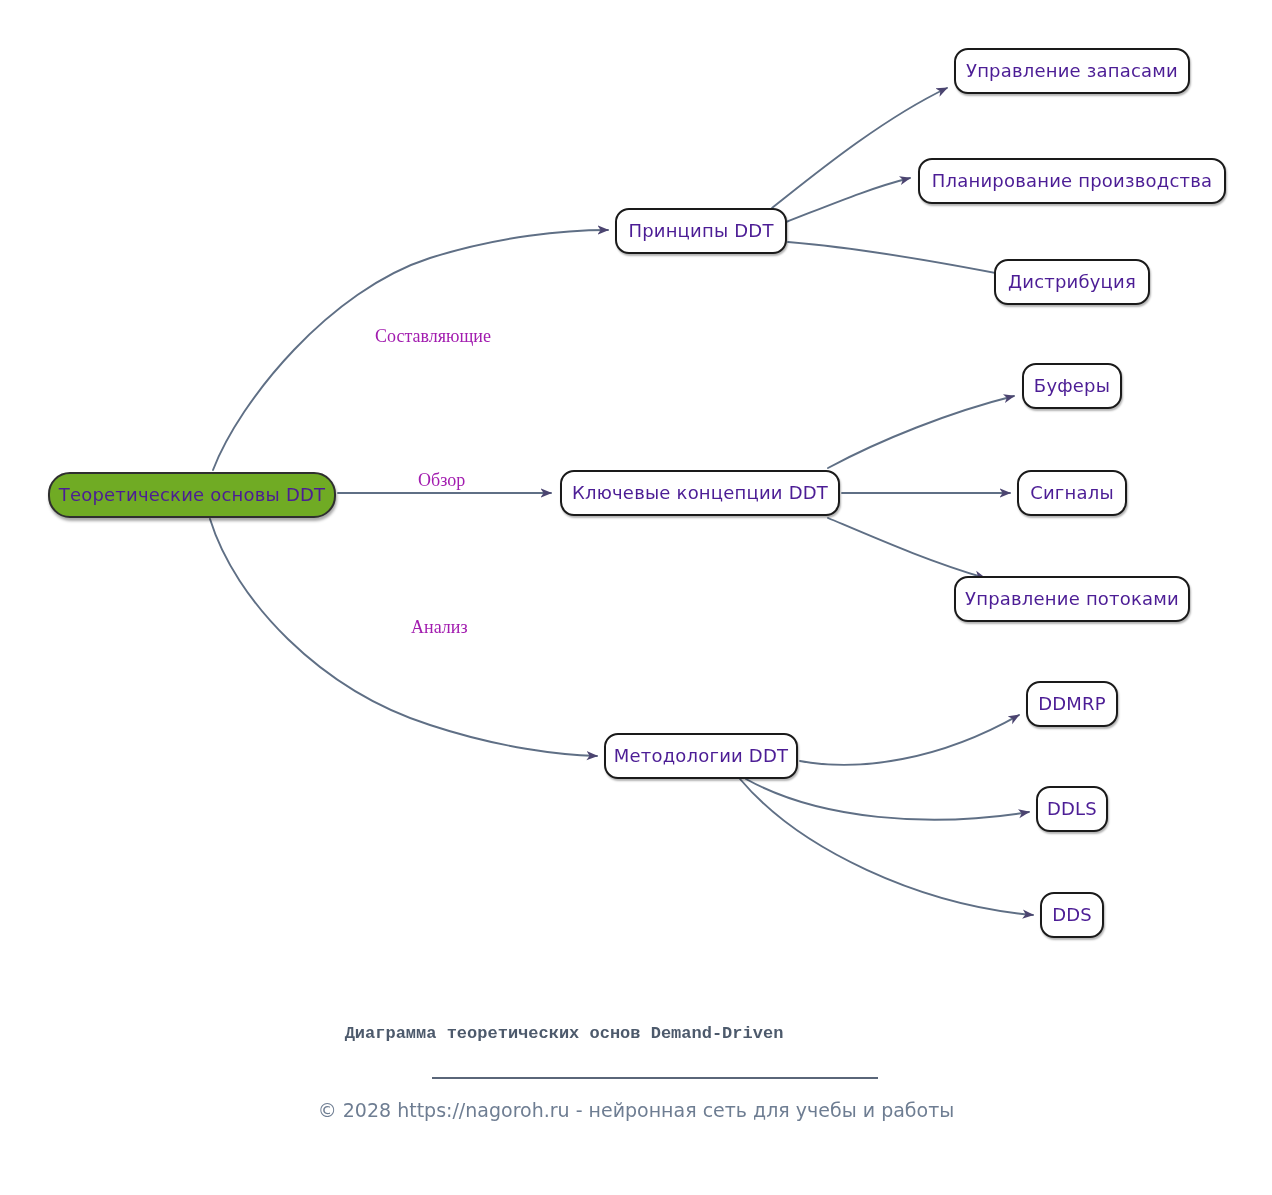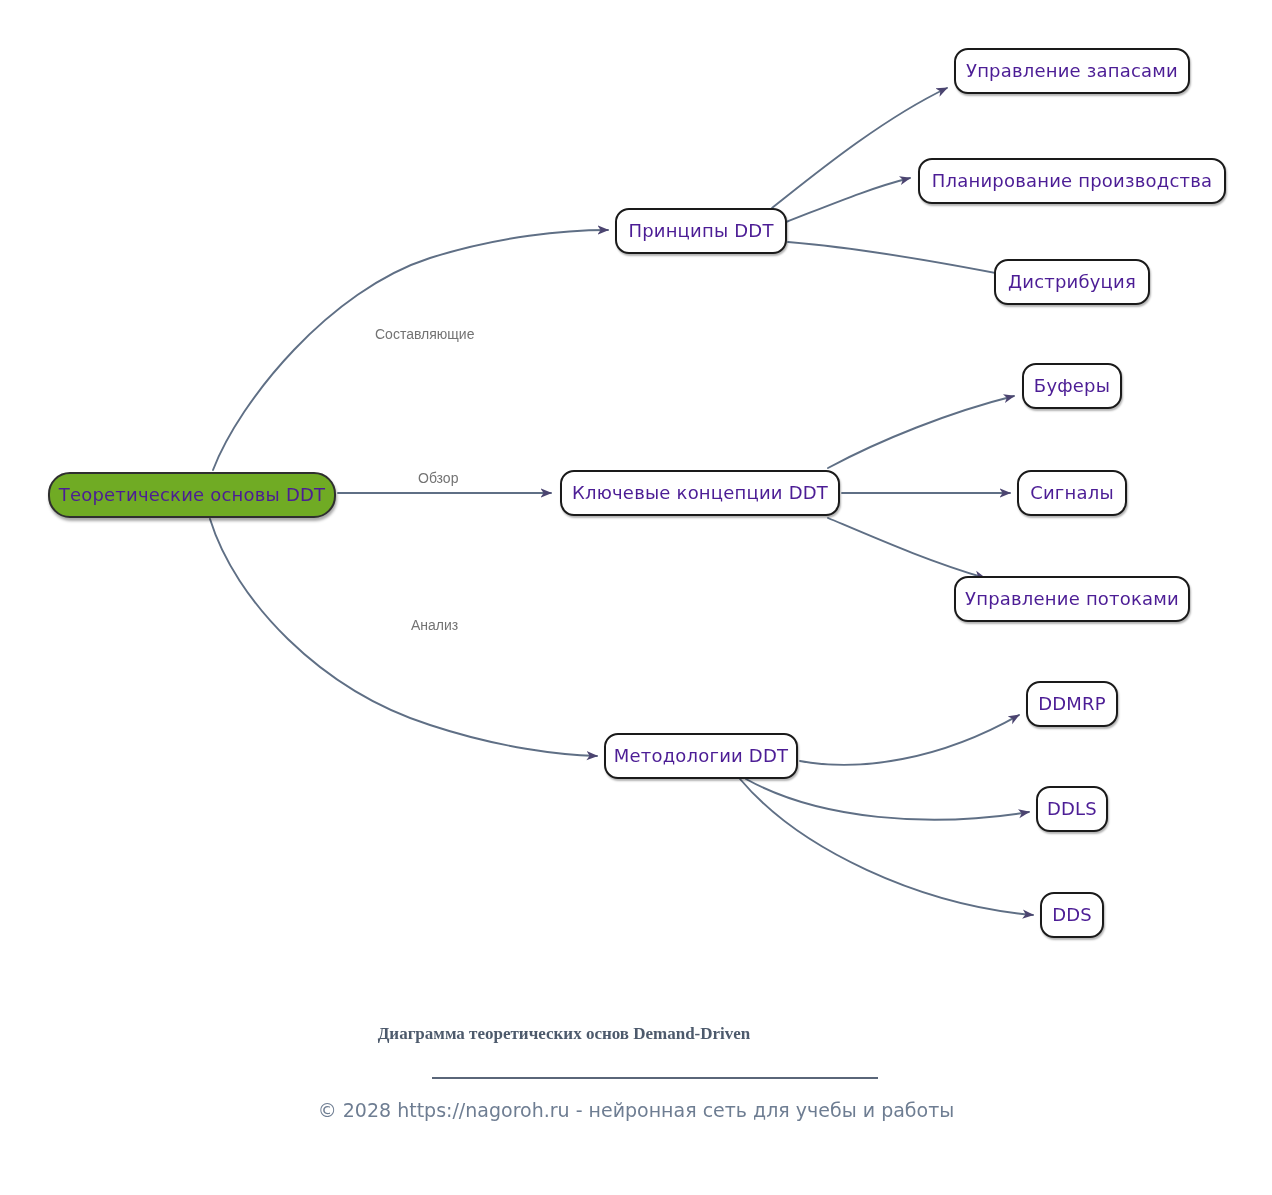--- a/index.html
+++ b/index.html
@@ -48,32 +48,32 @@
     background: #70ab24;
     border: 2px solid #2f2f2f;
     border-radius: 22px;
     box-shadow: 1px 3px 3px rgba(0,0,0,0.35);
   }
   .node-label {
     pointer-events: none;
   }
   .edge-label {
     position: absolute;
-    font-family: Liberation Sans, sans-serif;
-    font-size: 14px;
-    color: #737373;
+    font-family: Liberation Serif, serif;
+    font-size: 18px;
+    color: #a21caf;
     white-space: nowrap;
     line-height: 1;
   }
   .caption {
     position: absolute;
     left: 0;
     width: 1128px;
     text-align: center;
-    font-family: Liberation Serif, serif;
+    font-family: Liberation Mono, monospace;
     font-size: 17px;
     font-weight: bold;
     color: #4d5a६c;
     color: #4d5a6c;
     line-height: 1.22;
   }
   .divider {
     position: absolute;
     height: 0;
     border-top: 2px solid #5a6679;

